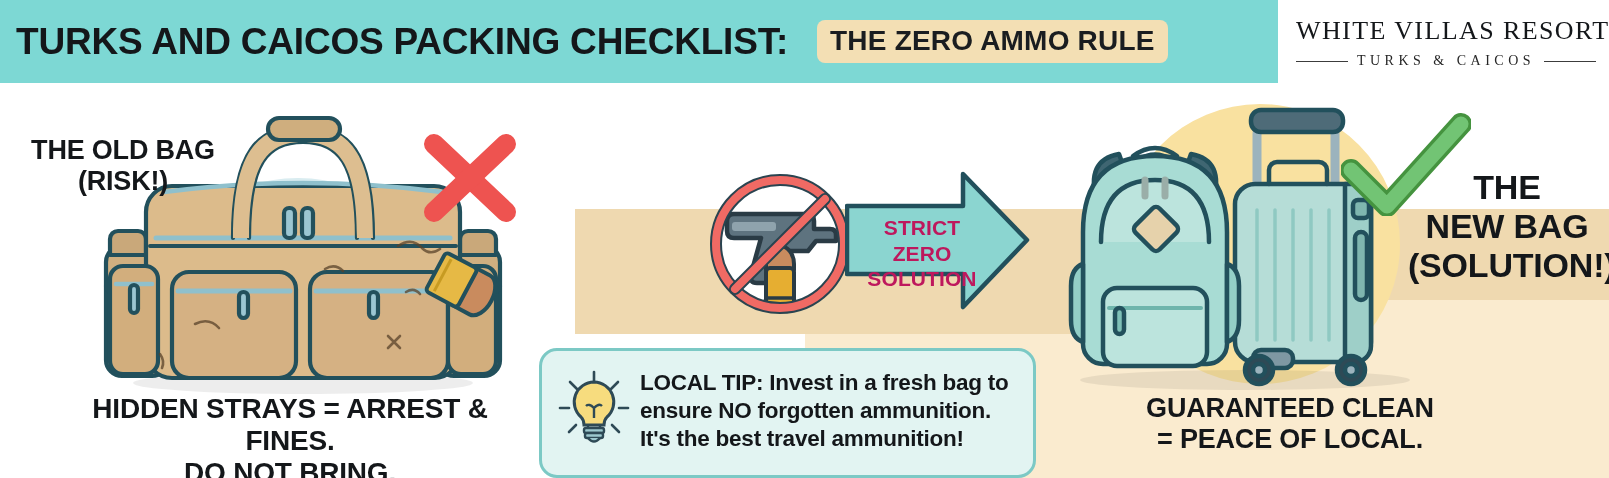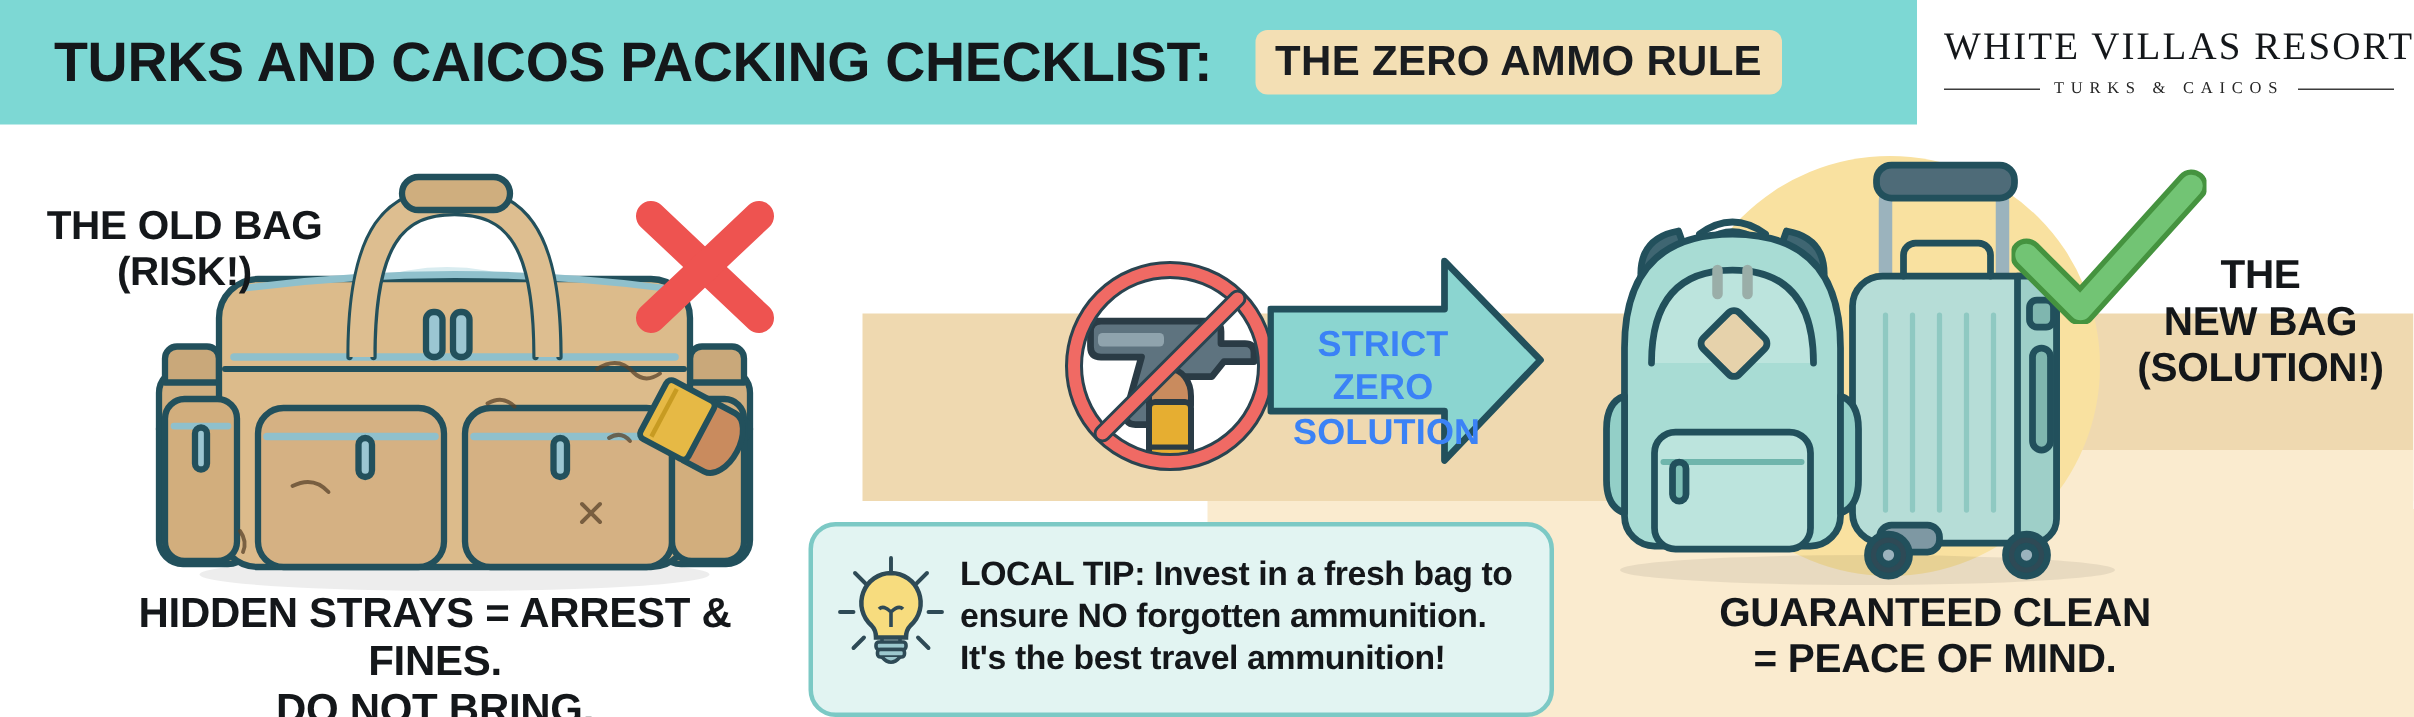--- a/index.html
+++ b/index.html
@@ -26,21 +26,21 @@
     background: #FAEBCF;
   }
 
   
   .header {
     position: absolute; left: 0; top: 0; width: 1278px; height: 83px;
     background: #7DD8D4;
     display: flex; align-items: center;
   }
   .header-title {
-    margin-left: 36px;
+    margin-left: 16px;
     font-size: 37px; font-weight: 700; letter-spacing: -0.2px;
     color: #14171A; white-space: nowrap;
     font-family: "Liberation Sans", sans-serif;
   }
   .header-badge {
     margin-left: 29px;
     background: #F3DFB4;
     border-radius: 8px;
     padding: 5px 13px 6px 13px;
     font-size: 28px; font-weight: 700; letter-spacing: 0.2px;
@@ -55,42 +55,42 @@
   }
   .logo-main {
     font-size: 26px; letter-spacing: 1.4px; color: #14171A;
     white-space: nowrap;
   }
   .logo-sub-row {
     display: flex; align-items: center; gap: 9px; margin-top: 7px;
   }
   .logo-rule { flex: 1; height: 1px; background: #3C3C3C; }
   .logo-sub {
-    font-size: 11px; letter-spacing: 4.5px; color: #262626; white-space: nowrap;
+    font-size: 14px; letter-spacing: 4.5px; color: #262626; white-space: nowrap;
   }
 
   
   .cap {
     position: absolute;
     font-weight: 700; color: #14171A; text-align: center;
     line-height: 1.14; letter-spacing: -0.2px;
   }
   #label-old-bag { left: 18px; top: 135px; width: 210px; font-size: 27px; }
-  #label-new-bag { left: 1408px; top: 168px; width: 198px; font-size: 27px; }
+  #label-new-bag { left: 1408px; top: 168px; width: 198px; font-size: 34px; }
   #caption-left  { left: 55px; top: 393px; width: 470px; font-size: 28px; }
   #caption-right { left: 1120px; top: 393px; width: 340px; font-size: 27px; }
 
   
   .duffel-wrap { position: absolute; left: 88px; top: 96px; width: 430px; height: 300px; }
 
   
   .arrow-wrap { position: absolute; left: 845px; top: 168px; width: 185px; height: 145px; }
   .arrow-text {
     position: absolute; left: 862px; top: 215px; width: 120px;
-    font-size: 24px; font-weight: 700; color: #3b82f6;
+    font-size: 21px; font-weight: 700; color: #be185d;
     text-align: center; line-height: 1.22; letter-spacing: 0.1px;
   }
 
   
   .prohib-wrap { position: absolute; left: 700px; top: 168px; width: 160px; height: 152px; }
 
   
   .mark-x { position: absolute; left: 418px; top: 128px; width: 104px; height: 100px; }
   .mark-check { position: absolute; left: 1341px; top: 112px; width: 130px; height: 104px; }
 
@@ -311,21 +311,21 @@
   </div>
 
   <div class="cap" id="label-new-bag">
     <span>THE</span><br>
     <span>NEW BAG</span><br>
     <span>(SOLUTION!)</span>
   </div>
 
   <div class="cap" id="caption-right">
     <span>GUARANTEED CLEAN</span><br>
-    <span>= PEACE OF MIND.</span>
+    <span>= PEACE OF LOCAL.</span>
   </div>
 
   <div class="tipbox">
     <div class="tip-bulb">
       <svg viewBox="0 0 72 78" width="72" height="78">
         <g stroke="#2E4A56" stroke-width="2.6" stroke-linecap="round" fill="none">
           <path d="M36 4 v9"></path>
           <path d="M12 14 l7 7"></path>
             <path d="M60 14 l-7 7"></path>
           <path d="M2 40 h9"></path>

